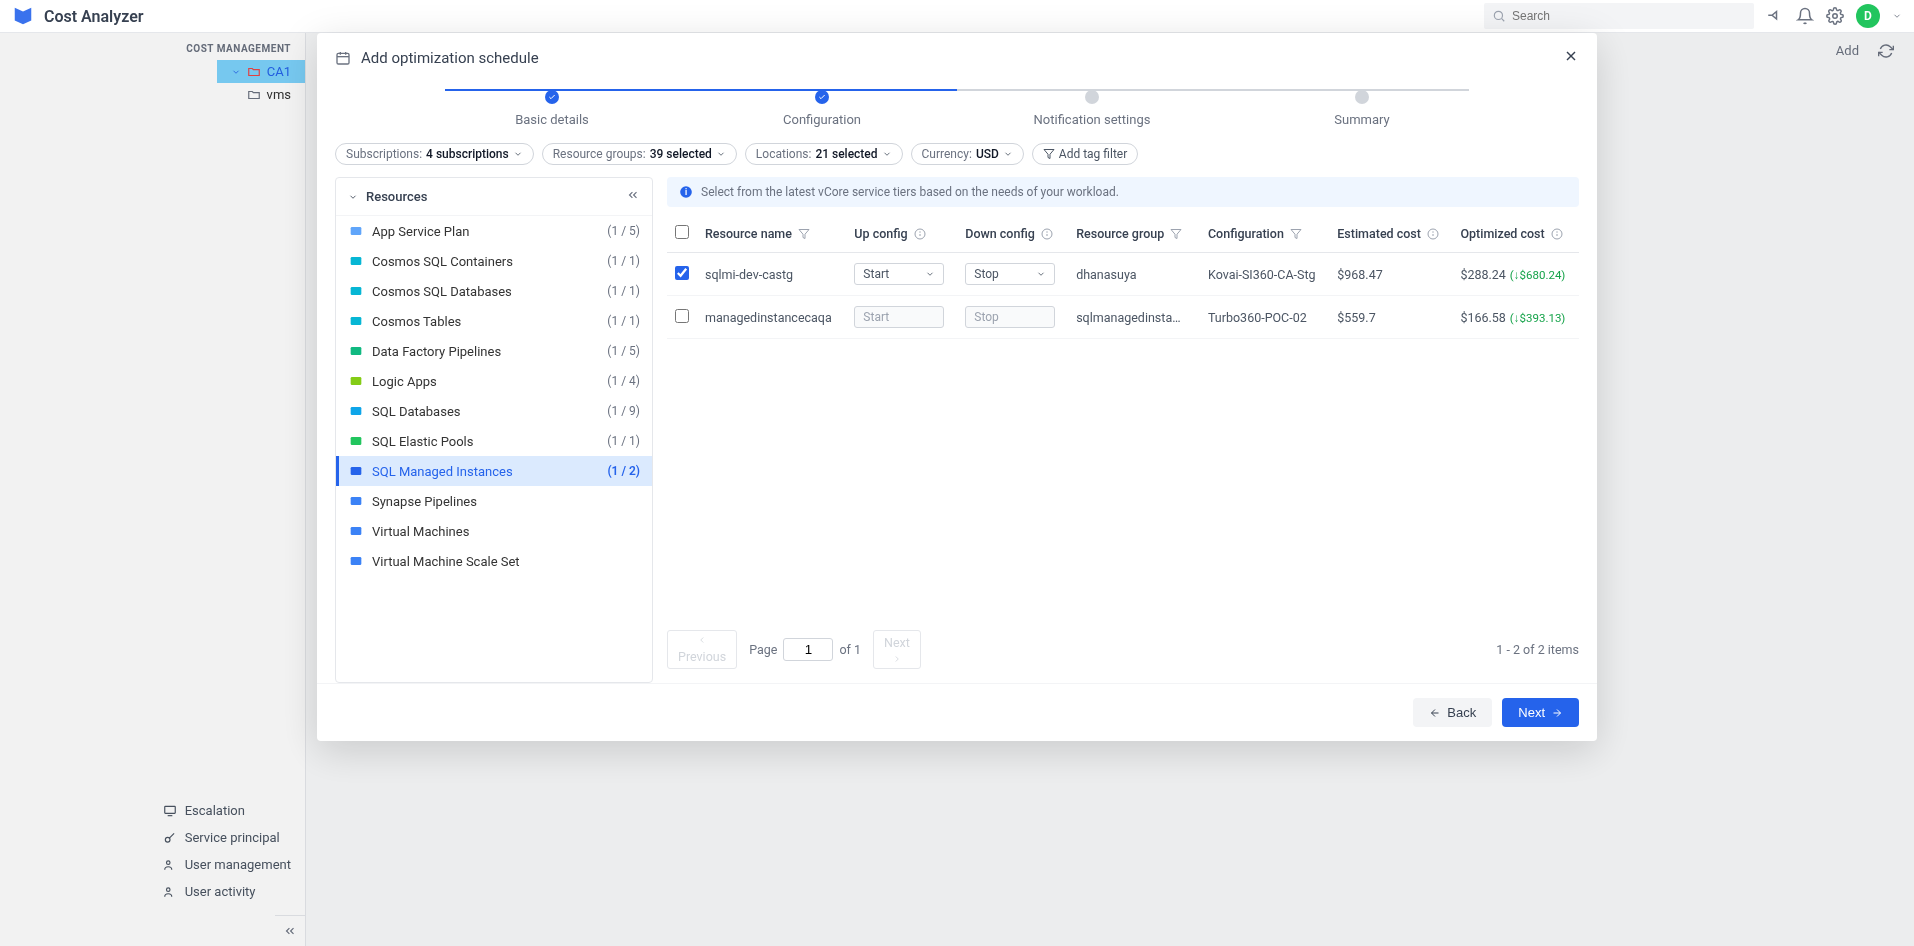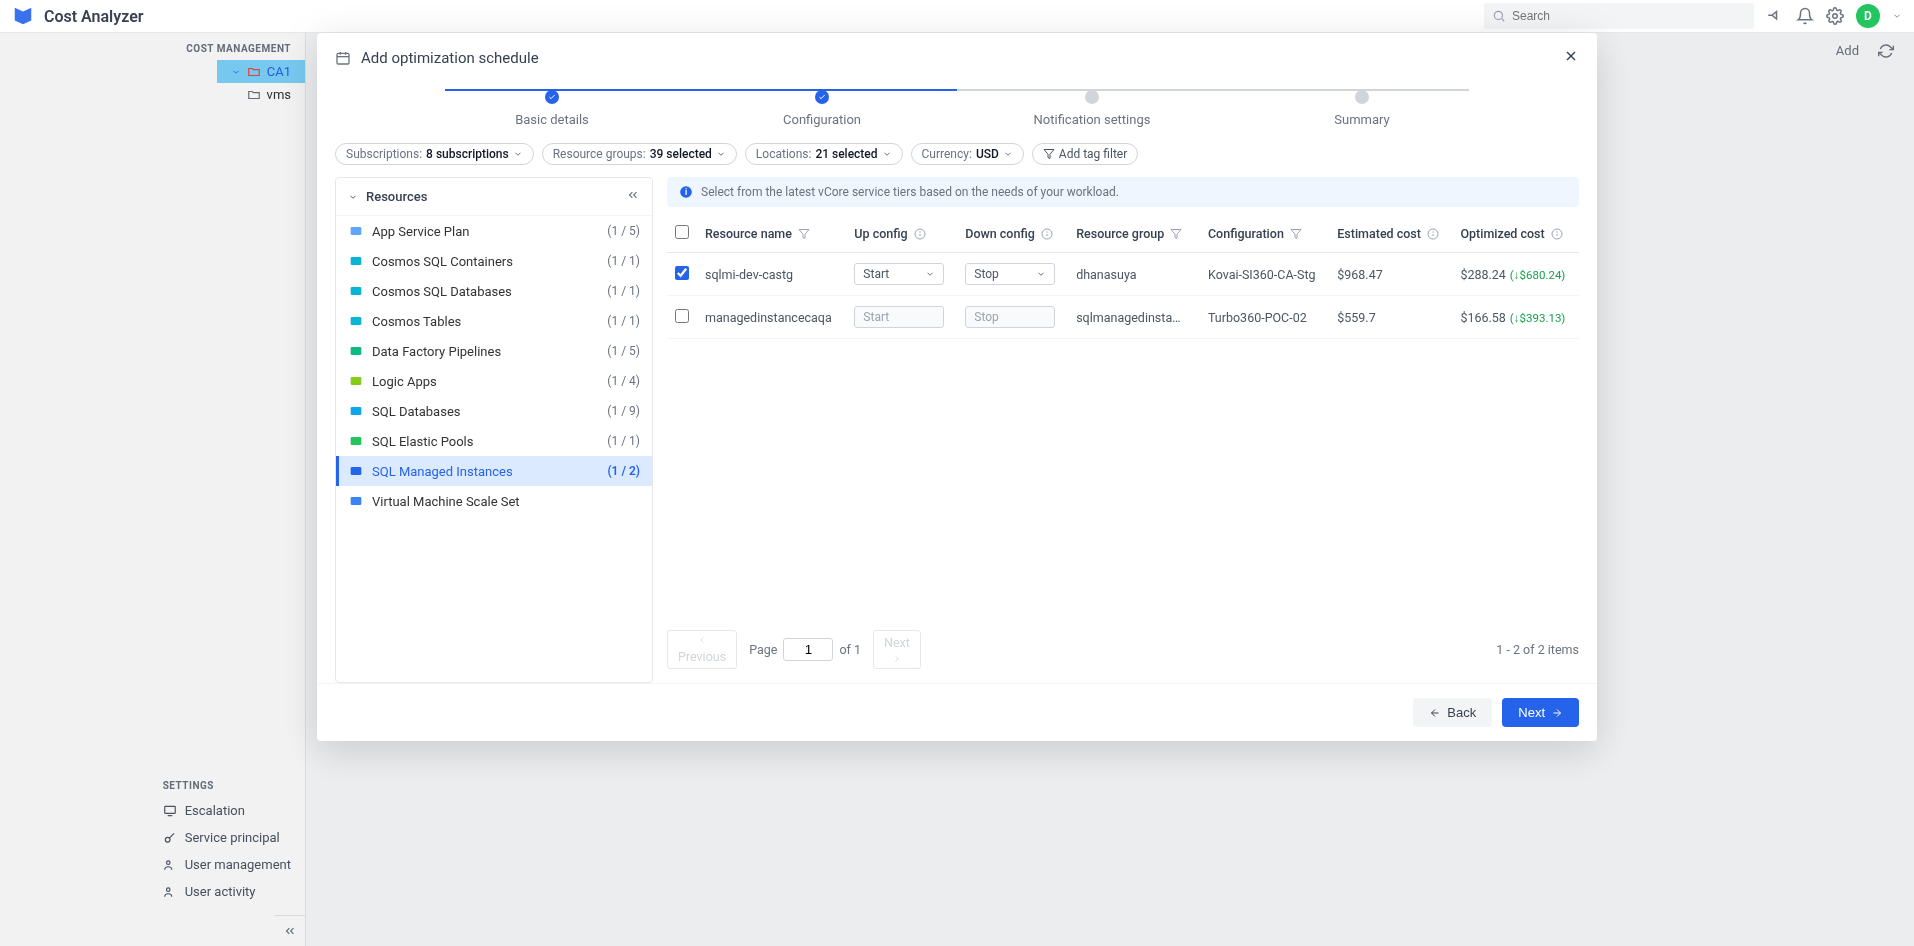--- a/index.html
+++ b/index.html
@@ -152,21 +152,20 @@
         </svg>
       <span>CA1</span>
     </div>
     <div class="tree-item tree-indent">
       <svg width="14" height="14" viewBox="0 0 24 24" fill="none" stroke="#6b7280" stroke-width="2">
           <path d="M3 6 L9 6 L11 8 L21 8 L21 18 L3 18 Z"></path>
         </svg>
       <span>vms</span>
     </div>
     <div class="settings-section">
-      <div class="left-nav-section-title">SETTINGS</div>
       <div class="settings-item">
           <svg width="14" height="14" viewBox="0 0 24 24" fill="none" stroke="currentColor" stroke-width="2">
             <rect x="3" y="4" width="18" height="12" rx="1"></rect>
             <line x1="8" y1="20" x2="16" y2="20"></line>
           </svg>
           <span>Escalation</span>
         </div>
       <div class="settings-item">
           <svg width="14" height="14" viewBox="0 0 24 24" fill="none" stroke="currentColor" stroke-width="2">
             <circle cx="8" cy="15" r="4"></circle>
@@ -250,21 +249,21 @@
       </div>
       <div class="step">
         <div class="step-dot"></div>
         <div class="step-label">Summary</div>
       </div>
     </div>
 
     <div class="filter-row">
       <div class="pill">
         <span class="label">Subscriptions:</span>
-        <span class="value">8 subscriptions</span>
+        <span class="value">4 subscriptions</span>
         <svg class="chevron" viewBox="0 0 24 24" fill="none" stroke="currentColor" stroke-width="2">
             <polyline points="6 9 12 15 18 9"></polyline>
           </svg>
       </div>
       <div class="pill">
         <span class="label">Resource groups:</span>
         <span class="value">39 selected</span>
         <svg class="chevron" viewBox="0 0 24 24" fill="none" stroke="currentColor" stroke-width="2">
             <polyline points="6 9 12 15 18 9"></polyline>
           </svg>
@@ -362,20 +361,34 @@
               </svg>
     <span class="res-name">SQL Elastic Pools</span>
     <span class="res-count">(1 / 1)</span>
   </div>
             <div class="res-item active">
     <svg class="res-icon" viewBox="0 0 24 24" fill="#2563eb">
                 <rect x="4" y="6" width="16" height="12" rx="2"></rect>
               </svg>
     <span class="res-name">SQL Managed Instances</span>
     <span class="res-count">(1 / 2)</span>
+  </div>
+            <div class="res-item">
+    <svg class="res-icon" viewBox="0 0 24 24" fill="#3b82f6">
+                <rect x="4" y="6" width="16" height="12" rx="2"></rect>
+              </svg>
+    <span class="res-name">Synapse Pipelines</span>
+    <span class="res-count"></span>
+  </div>
+            <div class="res-item">
+    <svg class="res-icon" viewBox="0 0 24 24" fill="#3b82f6">
+                <rect x="4" y="6" width="16" height="12" rx="2"></rect>
+              </svg>
+    <span class="res-name">Virtual Machines</span>
+    <span class="res-count"></span>
   </div>
             <div class="res-item">
     <svg class="res-icon" viewBox="0 0 24 24" fill="#3b82f6">
                 <rect x="4" y="6" width="16" height="12" rx="2"></rect>
               </svg>
     <span class="res-name">Virtual Machine Scale Set</span>
     <span class="res-count"></span>
   </div>
           </div>
       </div>

